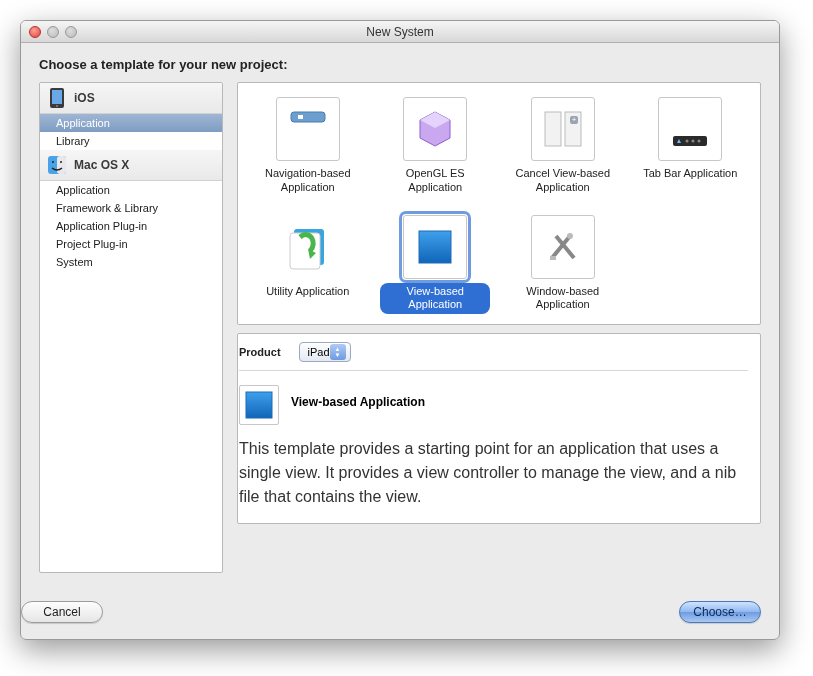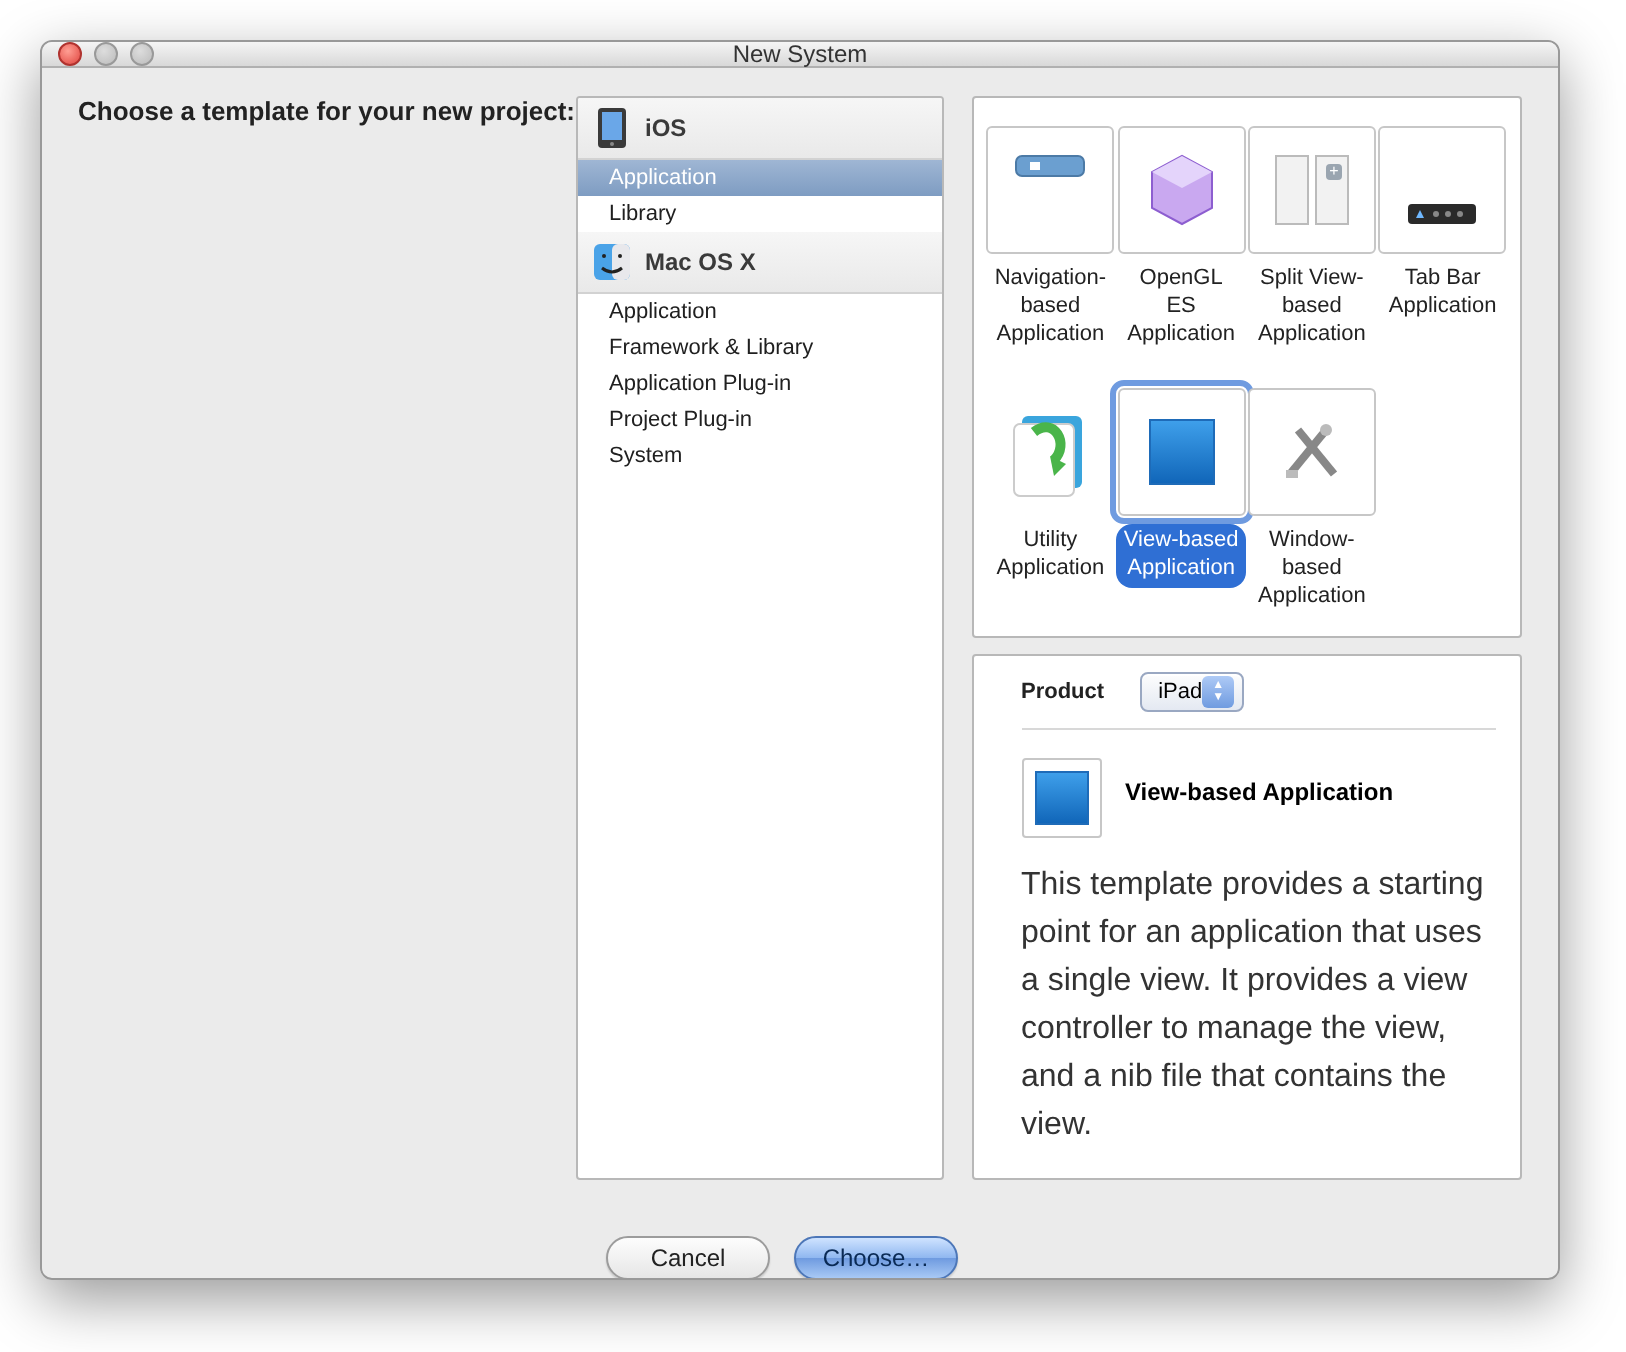--- a/index.html
+++ b/index.html
@@ -45,20 +45,21 @@
   left: 0; right: 0;
   text-align: center;
   font-size: 12px;
   color: #333;
 }
 .content {
   flex: 1;
   background: #ebebeb;
   padding: 14px 18px 14px 18px;
   display: flex;
+  flex-direction: column;
 }
 .heading {
   font-size: 13px;
   font-weight: bold;
   color: #222;
   margin-bottom: 10px;
 }
 .main-row {
   display: flex;
   gap: 14px;
@@ -142,21 +143,21 @@
   outline-offset: 1px;
 }
 .tpl.selected .tpl-label {
   background: #2f6fd4;
   color: #fff;
 }
 .detail {
   background: #fff;
   border: 1px solid #b8b8b8;
   border-radius: 2px;
-  padding: 8px 12px 14px 24px;
+  padding: 8px 12px 14px 1px;
   display: flex;
   flex-direction: column;
   gap: 10px;
 }
 .product-row {
   display: flex;
   align-items: center;
   gap: 18px;
   padding-bottom: 8px;
   border-bottom: 1px solid #d8d8d8;
@@ -189,21 +190,21 @@
 }
 .detail-icon {
   width: 40px; height: 40px;
   border:1px solid #c7c7c7; border-radius:2px;
   display:flex; align-items:center; justify-content:center;
   background:#fff;
 }
 .detail-title { font-size: 12px; font-weight: bold; margin-top:10px; }
 .detail-desc { font-size: 16px; color:#333; line-height:1.5; margin-top:2px; }
 .footer {
-  display:flex; justify-content:center; gap:12px;
+  display:flex; justify-content:space-between; gap:12px;
   padding: 14px 18px 16px 0;
 }
 .aqua-btn {
   min-width: 82px;
   height: 22px;
   border-radius: 11px;
   border: 1px solid #9c9c9c;
   background: linear-gradient(to bottom, #fdfdfd, #e6e6e6);
   font-size: 12px;
   color:#222;
@@ -294,21 +295,21 @@
 
           <div class="tpl">
             <div class="tpl-icon">
               <svg width="46" height="46" viewBox="0 0 46 46">
                   <rect x="5" y="6" width="16" height="34" fill="#f2f2f2" stroke="#bbb"></rect>
                   <rect x="25" y="6" width="16" height="34" fill="#f2f2f2" stroke="#bbb"></rect>
                   <rect x="30" y="10" width="8" height="8" rx="2" fill="#9aa5b0"></rect>
                   <text x="34" y="16" font-size="8" fill="#fff" text-anchor="middle">+</text>
                 </svg>
             </div>
-            <div class="tpl-label">Split View-based Application</div>
+            <div class="tpl-label">Cancel View-based Application</div>
           </div>
 
           <div class="tpl">
             <div class="tpl-icon">
               <svg width="46" height="46" viewBox="0 0 46 46">
                   <rect x="6" y="30" width="34" height="10" rx="2" fill="#2a2a2a"></rect>
                   <polygon points="12,33 14,37 10,37" fill="#6fb8ff"></polygon>
                   <circle cx="20" cy="35" r="1.5" fill="#888"></circle>
                   <circle cx="26" cy="35" r="1.5" fill="#888"></circle>
                   <circle cx="32" cy="35" r="1.5" fill="#888"></circle>

